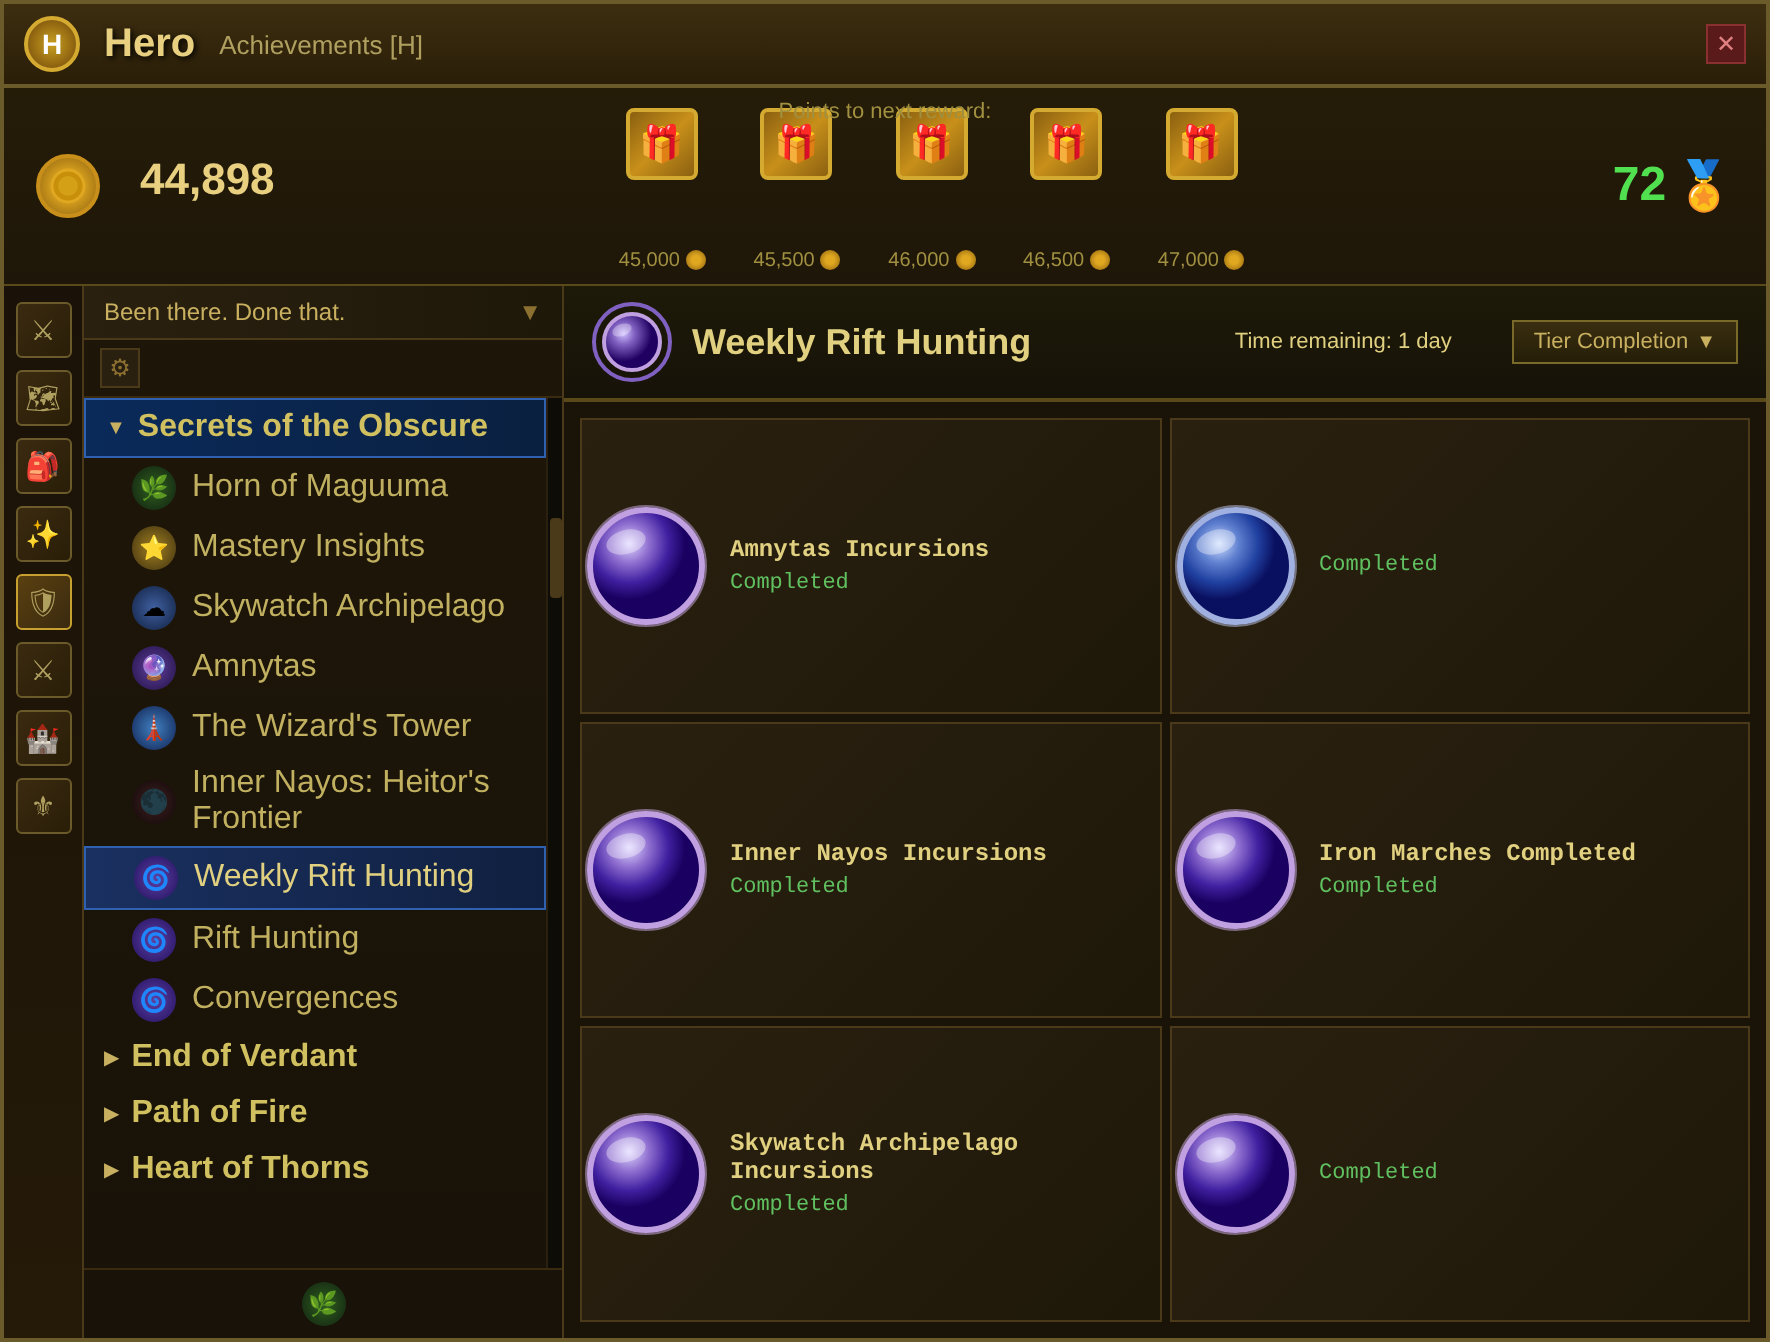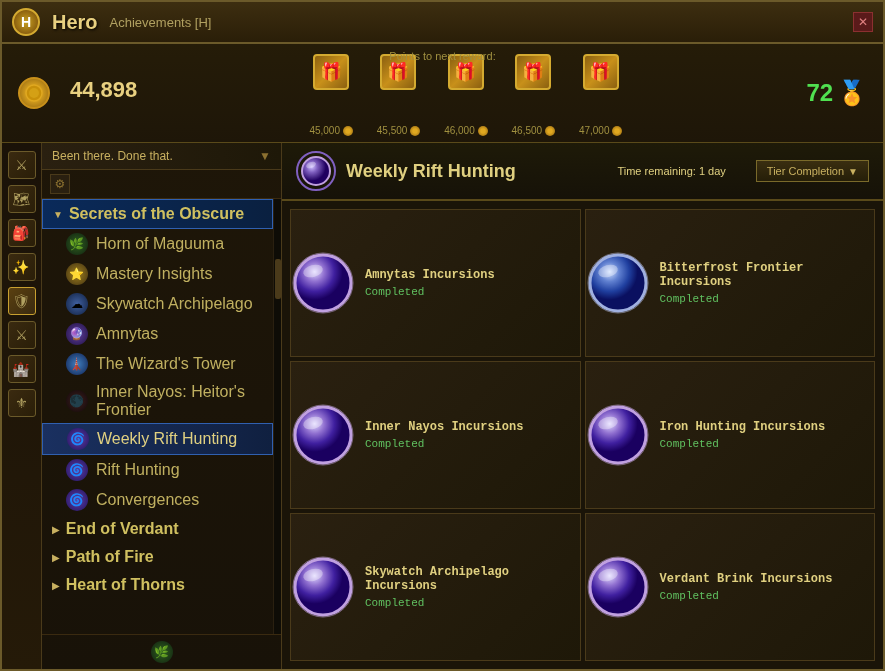--- a/index.html
+++ b/index.html
@@ -627,21 +627,20 @@
                   <stop offset="70%" stop-color="#2040a0"></stop>
                   <stop offset="100%" stop-color="#0a1060"></stop>
                 </radialGradient>
               </defs>
               <circle cx="32" cy="32" r="28" fill="url(#orb2)" stroke="#a0b0e0" stroke-width="3"></circle>
               <ellipse cx="22" cy="20" rx="10" ry="6" fill="rgba(255,255,255,0.35)" transform="rotate(-15,22,20)"></ellipse>
               <circle cx="32" cy="32" r="30" fill="none" stroke="#c0c8f0" stroke-width="1" opacity="0.5"></circle>
             </svg>
           </div>
           <div class="ach-info">
-            <div class="ach-name">Bitterfrost Frontier Incursions</div>
             <div class="ach-status">Completed</div>
           </div>
         </div>
 
         <div class="ach-card">
           <div style="position:relative;width:64px;height:64px;flex-shrink:0;">
             <svg width="64" height="64" viewBox="0 0 64 64">
               <defs>
                 <radialGradient id="orb3" cx="35%" cy="30%">
                   <stop offset="0%" stop-color="#e0d8ff"></stop>
@@ -671,21 +670,21 @@
                   <stop offset="70%" stop-color="#4020a0"></stop>
                   <stop offset="100%" stop-color="#1a0060"></stop>
                 </radialGradient>
               </defs>
               <circle cx="32" cy="32" r="28" fill="url(#orb4)" stroke="#c0a0e0" stroke-width="3"></circle>
               <ellipse cx="22" cy="20" rx="10" ry="6" fill="rgba(255,255,255,0.35)" transform="rotate(-15,22,20)"></ellipse>
               <circle cx="32" cy="32" r="30" fill="none" stroke="#d0b0f0" stroke-width="1" opacity="0.5"></circle>
             </svg>
           </div>
           <div class="ach-info">
-            <div class="ach-name">Iron Hunting Incursions</div>
+            <div class="ach-name">Iron Marches Completed</div>
             <div class="ach-status">Completed</div>
           </div>
         </div>
 
         <div class="ach-card">
           <div style="position:relative;width:64px;height:64px;flex-shrink:0;">
             <svg width="64" height="64" viewBox="0 0 64 64">
               <defs>
                 <radialGradient id="orb5" cx="35%" cy="30%">
                   <stop offset="0%" stop-color="#e0d8ff"></stop>
@@ -715,20 +714,19 @@
                   <stop offset="70%" stop-color="#4020a0"></stop>
                   <stop offset="100%" stop-color="#1a0060"></stop>
                 </radialGradient>
               </defs>
               <circle cx="32" cy="32" r="28" fill="url(#orb6)" stroke="#c0a0e0" stroke-width="3"></circle>
               <ellipse cx="22" cy="20" rx="10" ry="6" fill="rgba(255,255,255,0.35)" transform="rotate(-15,22,20)"></ellipse>
               <circle cx="32" cy="32" r="30" fill="none" stroke="#d0b0f0" stroke-width="1" opacity="0.5"></circle>
             </svg>
           </div>
           <div class="ach-info">
-            <div class="ach-name">Verdant Brink Incursions</div>
             <div class="ach-status">Completed</div>
           </div>
         </div>
       </div>
     </div>
   </div>
 </div>
 
 </body></html>

